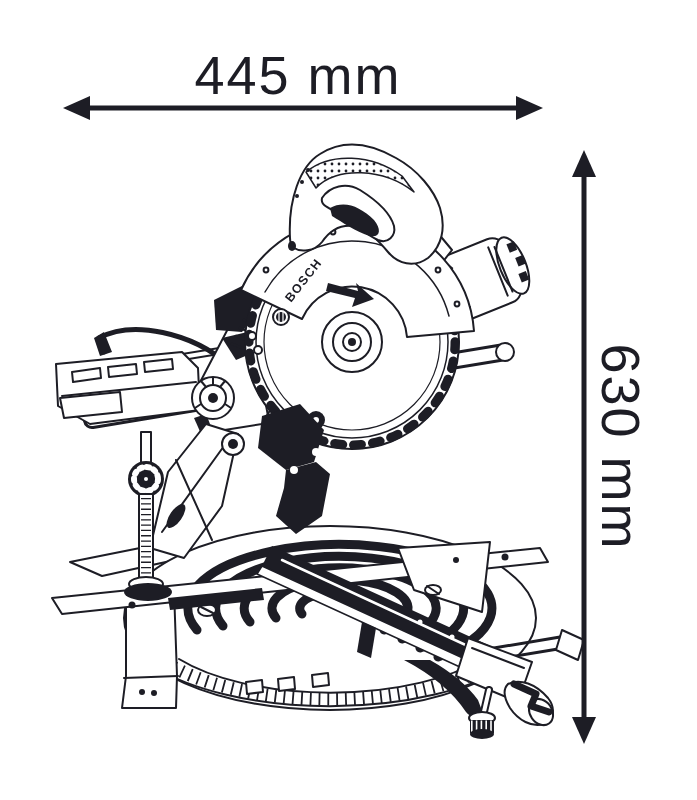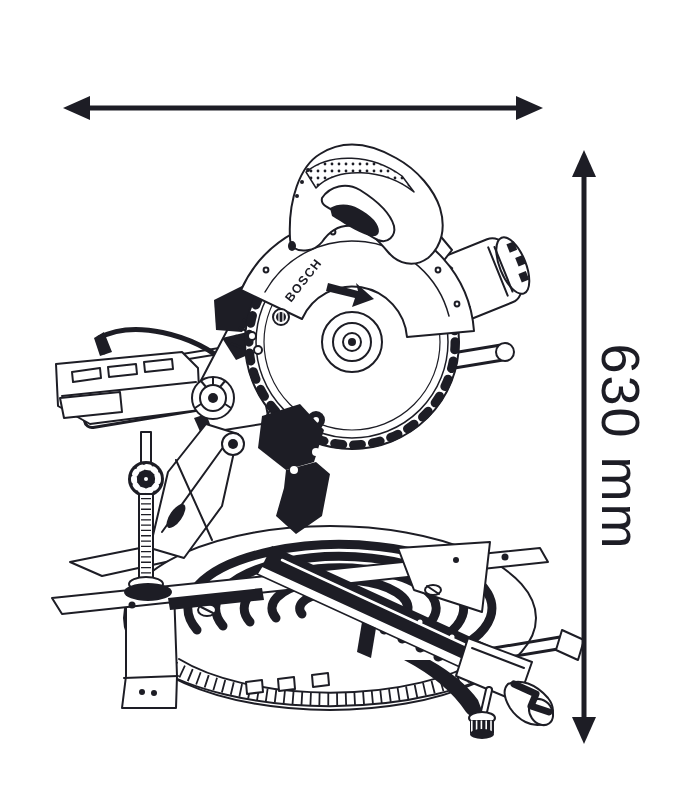--- a/index.html
+++ b/index.html
@@ -232,14 +232,15 @@
       <polygon points="63,108 90,96 90,120"></polygon>
       <polygon points="543,108 516,96 516,120"></polygon>
     </g>
     <g fill="#1d1d25">
       <line x1="584" y1="173" x2="584" y2="721" stroke="#1d1d25" stroke-width="5"></line>
       <polygon points="584,150 572,177 596,177"></polygon>
       <polygon points="584,744 572,717 596,717"></polygon>
     </g>
   </svg>
 
+  <div class="dim-label h">445 mm</div>
   <div class="dim-label v">630 mm</div>
 </div>
 
 </body></html>

